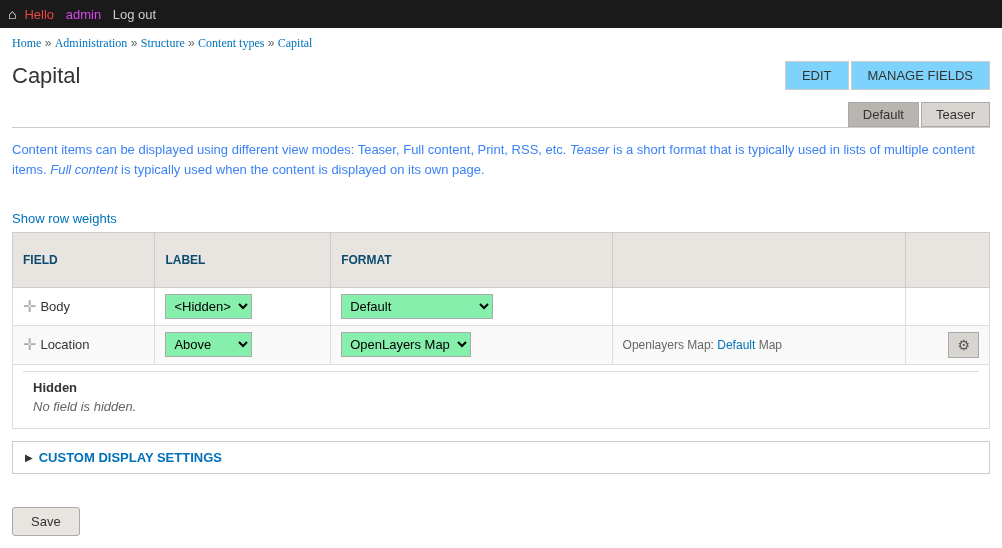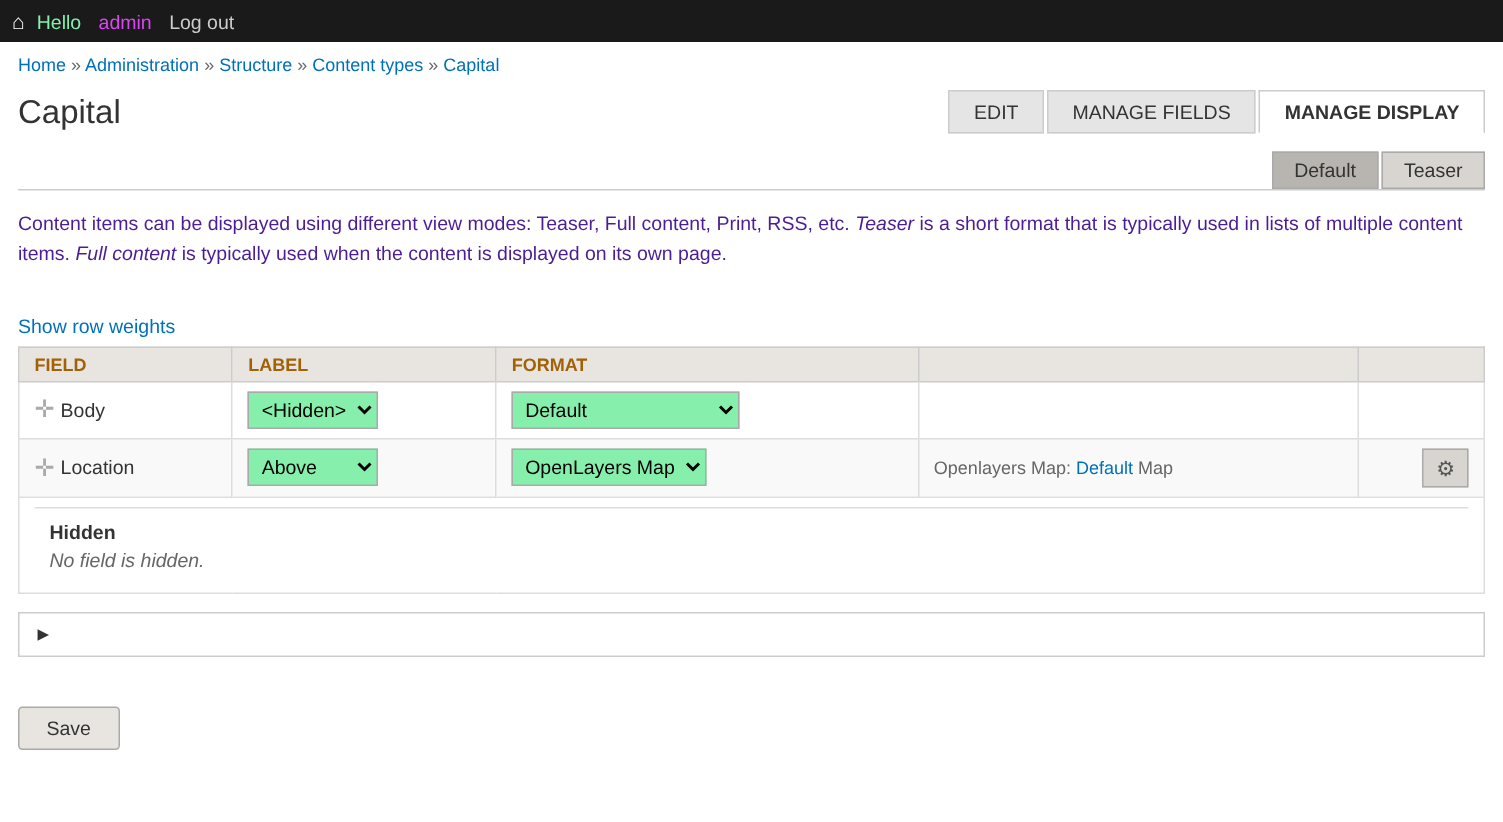--- a/index.html
+++ b/index.html
@@ -36,31 +36,31 @@
       color: #fff;
       border-radius: 10px;
     }
     .navbar .nav-right {
       display: flex;
       align-items: center;
       gap: 4px;
       font-size: 13px;
       color: #ccc;
     }
-    .navbar .nav-right .hello { color: #86efac; }
+    .navbar .nav-right .hello { color: #ef4444; }
     .navbar .nav-right .admin { color: #d946ef; font-weight: normal; }
     .navbar .nav-right .logout { color: #ccc; cursor: pointer; }
 
     
     .breadcrumb {
       padding: 8px 12px 4px 12px;
       font-size: 12px;
       color: #666;
     }
-    .breadcrumb a { color: #0071b8; text-decoration: none; }
+    .breadcrumb a { color: #0071b8; text-decoration: none; font-family: Liberation Serif, serif; }
     .breadcrumb span { color: #666; }
 
     
     .page-header {
       display: flex;
       align-items: center;
       justify-content: space-between;
       padding: 6px 12px 12px 12px;
     }
     .page-title {
@@ -70,21 +70,21 @@
     }
     .page-actions {
       display: flex;
       gap: 2px;
     }
     .tab-btn {
       padding: 6px 16px;
       border: 1px solid #ccc;
       cursor: pointer;
       font-size: 13px;
-      background: #e5e5e5;
+      background: #7dd3fc;
       color: #333;
       text-decoration: none;
     }
     .tab-btn.active {
       background: #fff;
       border-bottom: 1px solid #fff;
       font-weight: bold;
       color: #333;
     }
 
@@ -111,21 +111,21 @@
       margin-left: 2px;
     }
     .view-mode-btn.active {
       background: #b8b4b0;
       color: #333;
     }
 
     
     .description {
       font-size: 13px;
-      color: #4c1d95;
+      color: #3b82f6;
       margin-bottom: 12px;
       line-height: 1.5;
     }
     .description em { font-style: italic; }
 
     
     .row-weights-link {
       display: flex;
       justify-content: flex-start;
       margin-bottom: 6px;
@@ -140,25 +140,25 @@
     .fields-table {
       width: 100%;
       border-collapse: collapse;
       border: 1px solid #ccc;
       background: #fff;
       margin-bottom: 12px;
     }
     .fields-table th {
       background: #e8e4e0;
       border: 1px solid #ccc;
-      padding: 4px 10px;
+      padding: 20px 10px;
       text-align: left;
       font-weight: bold;
       font-size: 13px;
-      color: #a16207;
+      color: #0c4a6e;
       text-transform: uppercase;
       font-size: 12px;
     }
     .fields-table td {
       border: 1px solid #ddd;
       padding: 6px 10px;
       font-size: 13px;
       vertical-align: middle;
     }
     .fields-table tr:nth-child(even) td { background: #f9f9f9; }
@@ -276,21 +276,20 @@
   <a>Content types</a>
   <span> » </span>
   <a>Capital</a>
 </div>
 
 <div class="page-header">
   <h1 class="page-title">Capital</h1>
   <div class="page-actions">
     <button class="tab-btn">EDIT</button>
     <button class="tab-btn">MANAGE FIELDS</button>
-    <button class="tab-btn active">MANAGE DISPLAY</button>
   </div>
 </div>
 
 <div class="content">
 
   
   <div class="view-mode-tabs">
     <button class="view-mode-btn active">Default</button>
     <button class="view-mode-btn">Teaser</button>
   </div>
@@ -390,19 +389,20 @@
           </div>
         </td>
       </tr>
     </tbody>
   </table>
 
   
   <div class="custom-settings">
     <div class="custom-settings-header">
       <span class="triangle">▶</span>
+      <span class="label">CUSTOM DISPLAY SETTINGS</span>
     </div>
   </div>
 
   
   <button class="save-btn">Save</button>
 
 </div>
 
 </body></html>

